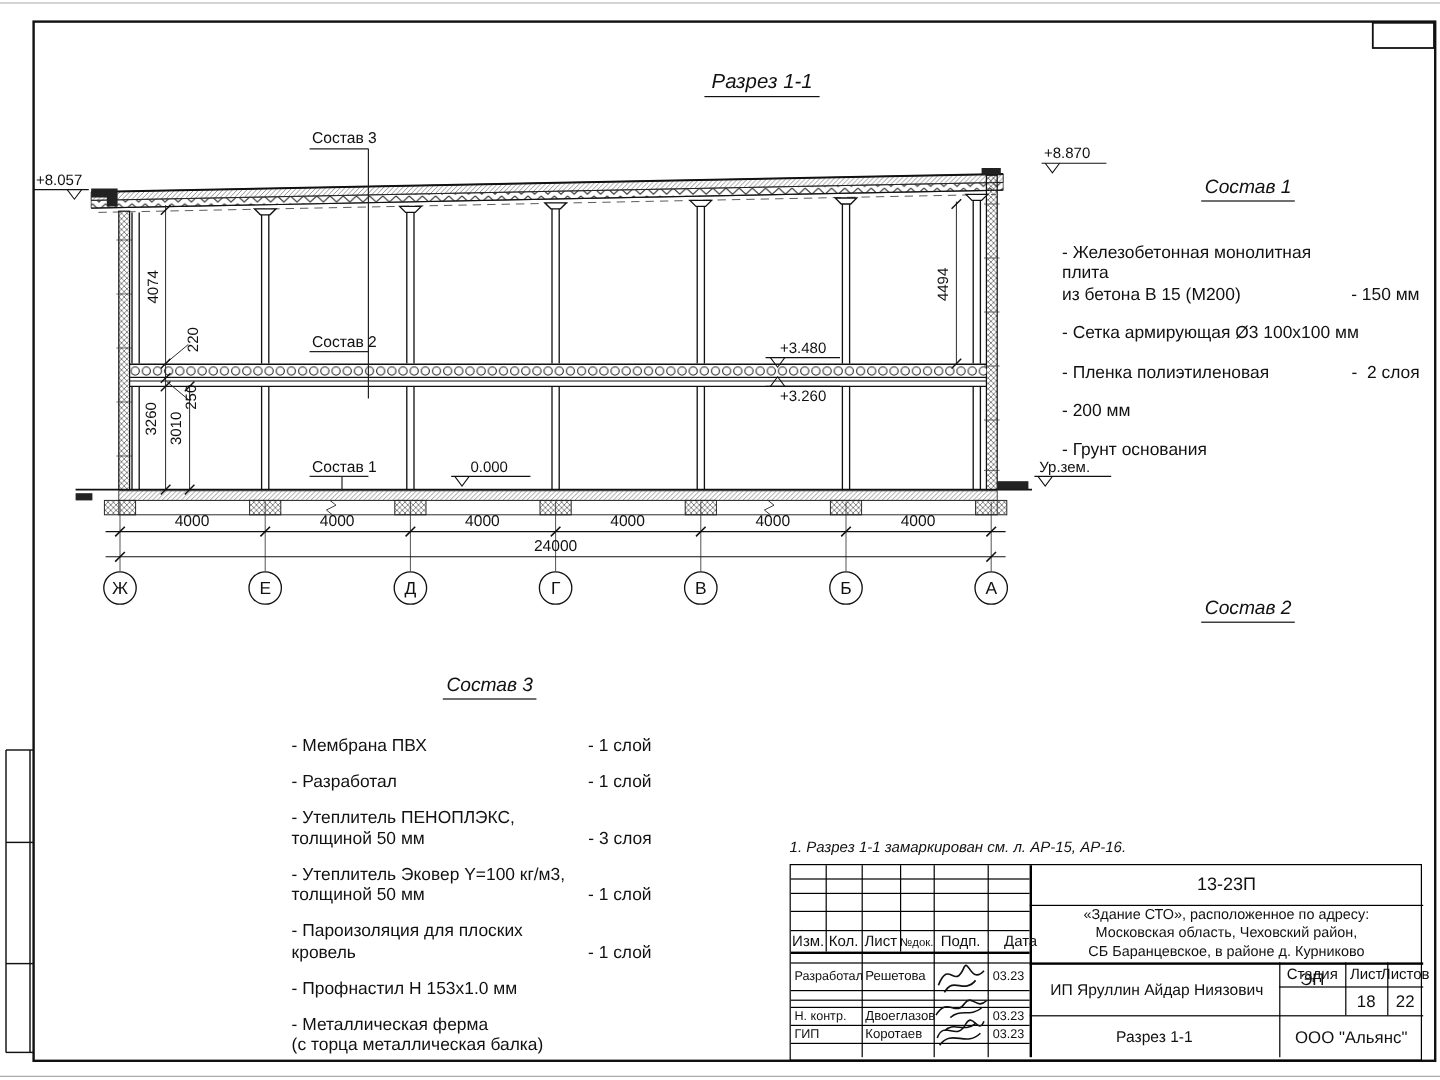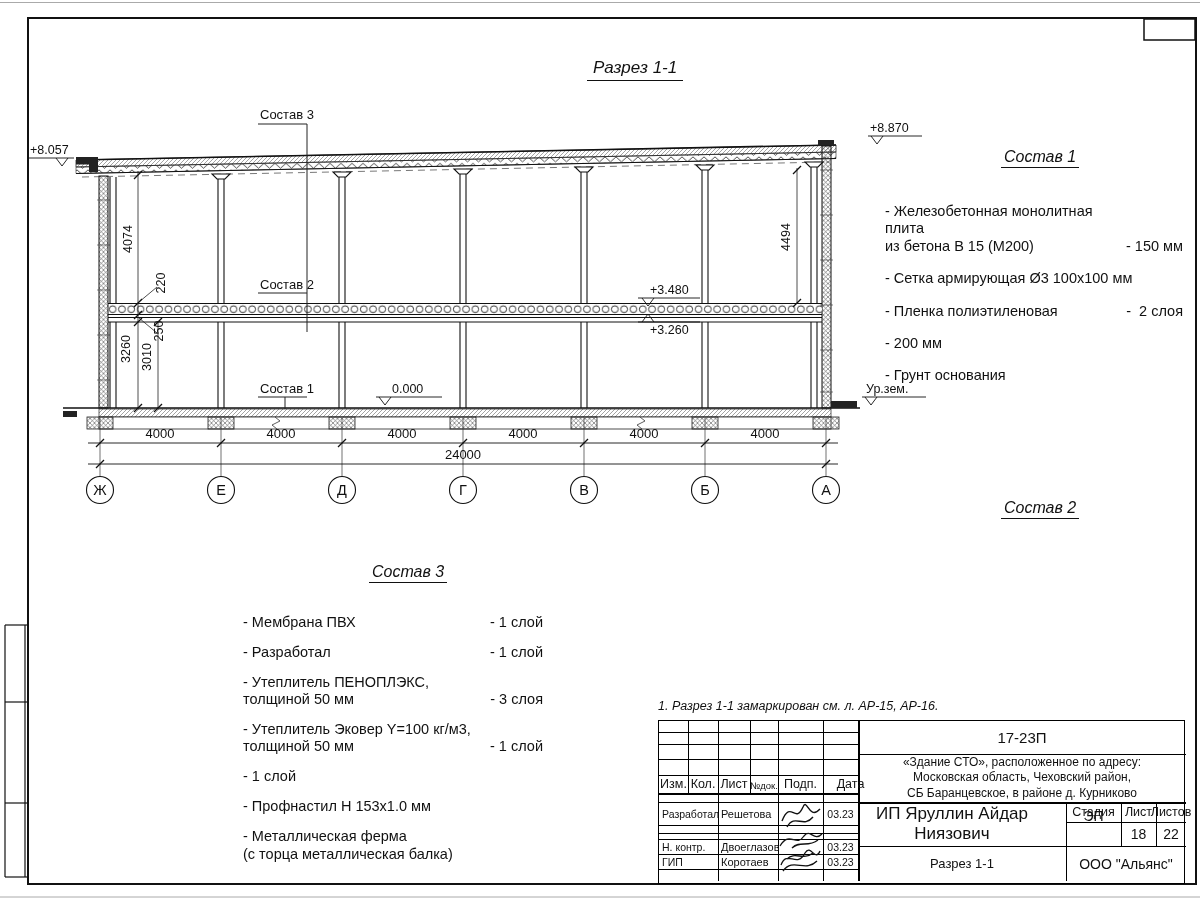--- a/index.html
+++ b/index.html
@@ -314,20 +314,21 @@
         <span class="sname">- Утеплитель ПЕНОПЛЭКС,
 толщиной 50 мм</span>
         <span class="sval">- 3 слоя</span>
       </div>
     <div class="srow">
         <span class="sname">- Утеплитель Эковер Y=100 кг/м3,
 толщиной 50 мм</span>
         <span class="sval">- 1 слой</span>
       </div>
     <div class="srow">
+        <span class="sname">- Пароизоляция для плоских кровель</span>
         <span class="sval">- 1 слой</span>
       </div>
     <div class="srow">
         <span class="sname">- Профнастил Н 153х1.0 мм</span>
         <span class="sval"></span>
       </div>
     <div class="srow">
         <span class="sname">- Металлическая ферма
 (с торца металлическая балка)</span>
         <span class="sval"></span>
@@ -385,25 +386,25 @@
     <svg class="abs" style="left:120px;top:74px" width="44" height="36">
       <path d="M3,26 C12,4 16,30 24,12 C28,2 30,26 41,14 M8,32 C16,18 24,34 34,22" stroke="#111" stroke-width="1.4" fill="none"></path>
     </svg>
     <svg class="abs" style="left:119px;top:107px" width="46" height="24">
       <path d="M2,18 C12,2 18,20 26,8 C32,0 36,14 44,6 M14,20 C22,12 30,20 40,12" stroke="#111" stroke-width="1.3" fill="none"></path>
     </svg>
     <svg class="abs" style="left:118px;top:122px" width="46" height="32">
       <path d="M4,22 C10,6 20,26 28,10 C34,0 38,20 43,8 M6,28 C16,14 28,30 40,18 M10,16 C18,8 26,18 36,10" stroke="#111" stroke-width="1.3" fill="none"></path>
     </svg>
 
-    <div class="t" style="left:199px;top:0;width:328px;height:33px;font-size:15px">17-23П</div>
+    <div class="t" style="left:199px;top:0;width:328px;height:33px;font-size:15px">13-23П</div>
     <div class="t pre" style="left:199px;top:33px;width:328px;height:48px;font-size:12px;line-height:15.5px">«Здание СТО», расположенное по адресу:
 Московская область, Чеховский район,
 СБ Баранцевское, в районе д. Курниково</div>
-    <div class="t" style="left:189px;top:81px;width:208px;height:44px;font-size:17px">ИП Яруллин Айдар Ниязович</div>
+    <div class="t" style="left:201px;top:81px;width:208px;height:44px;font-size:13px">ИП Яруллин Айдар Ниязович</div>
     <div class="t" style="left:199px;top:125px;width:208px;height:35px;font-size:13px">Разрез 1-1</div>
     <div class="t" style="left:407px;top:81px;width:55px;height:20px;font-size:12.5px">Стадия</div>
     <div class="t" style="left:462px;top:81px;width:35px;height:20px;font-size:12.5px">Лист</div>
     <div class="t" style="left:497px;top:81px;width:30px;height:20px;font-size:12.5px">Листов</div>
     <div class="t" style="left:407px;top:83px;width:55px;height:24px;font-size:14px">ЭП</div>
     <div class="t" style="left:462px;top:101px;width:35px;height:24px;font-size:14px">18</div>
     <div class="t" style="left:497px;top:101px;width:30px;height:24px;font-size:14px">22</div>
     <div class="t" style="left:407px;top:125px;width:120px;height:35px;font-size:14px">ООО "Альянс"</div>
   </div>
 

